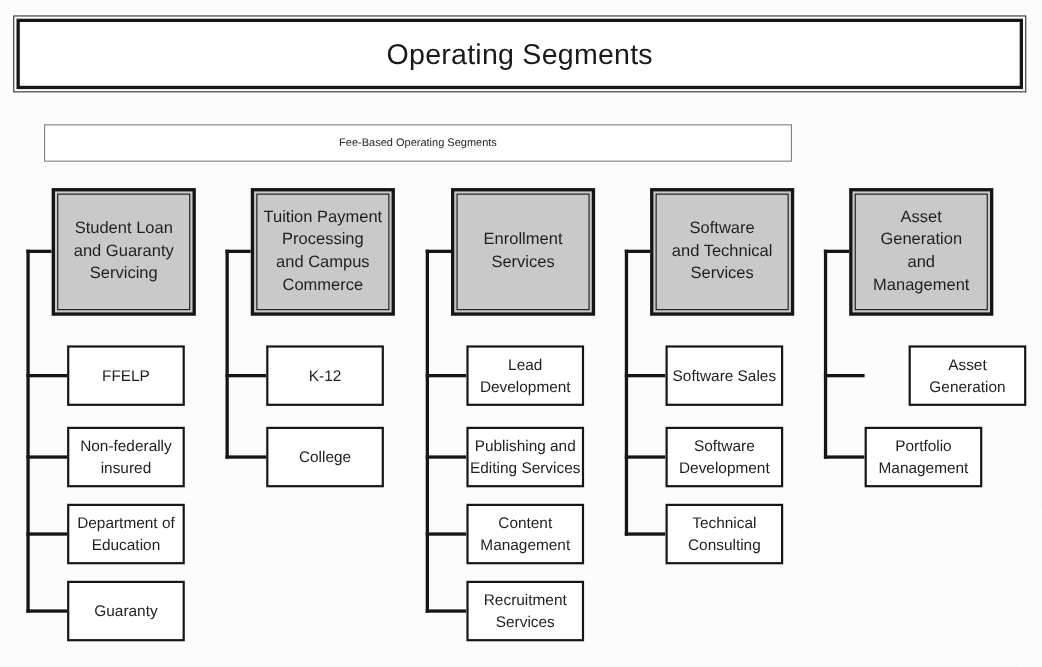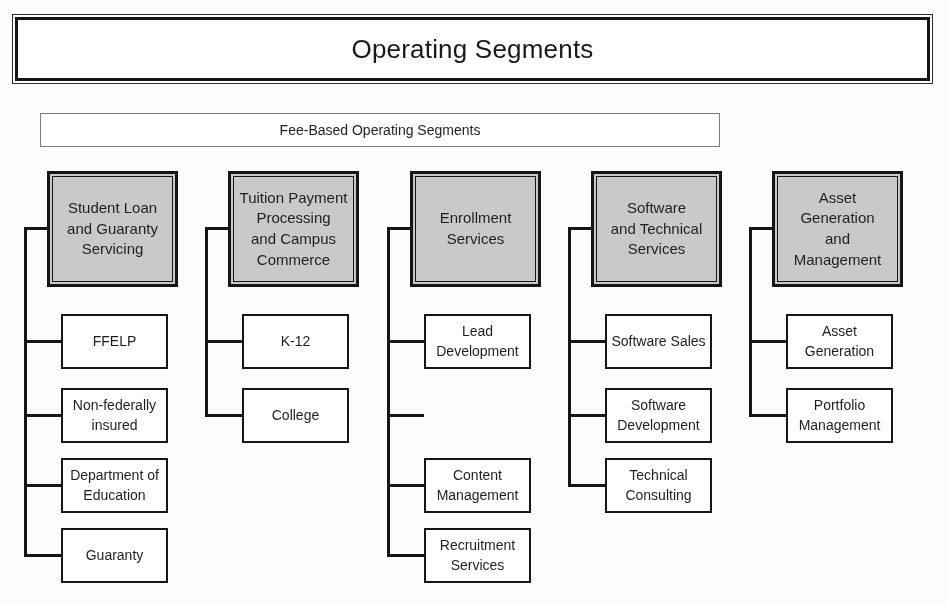--- a/index.html
+++ b/index.html
@@ -20,21 +20,21 @@
     border:1px solid #2e2e2e;padding:2px;background:#fff;box-sizing:border-box;
   }
   .title-inner{
     width:100%;height:100%;border:3px solid var(--line);box-sizing:border-box;background:#fff;
     display:flex;align-items:center;justify-content:center;
     font-size:26px;letter-spacing:0.2px;color:#1a1a1a;
   }
   .banner{
     position:absolute;left:40px;top:113px;width:680px;height:34px;
     border:1px solid var(--banner-border);background:#fff;box-sizing:border-box;
-    display:flex;align-items:center;justify-content:center;font-size:14px;
+    display:flex;align-items:center;justify-content:center;font-size:10px;
   }
   
   .hdr{
     position:absolute;top:171px;width:131px;height:116px;
     border:3px solid var(--line);background:var(--hdr-fill);padding:2px;box-sizing:border-box;
   }
   .hdr-inner{
     width:100%;height:100%;border:1px solid var(--line);box-sizing:border-box;
     background:var(--hdr-fill);display:flex;align-items:center;justify-content:center;
     text-align:center;font-size:15px;line-height:1.38;white-space:pre-line;padding:0 2px;
@@ -95,20 +95,22 @@
   <div class="hline" style="left:387px;top:340px;width:37px"></div>
   <div class="hline" style="left:387px;top:414px;width:37px"></div>
   <div class="hline" style="left:387px;top:484px;width:37px"></div>
   <div class="hline" style="left:387px;top:554px;width:37px"></div>
   <div class="hdr" style="left:410px">
     <div class="hdr-inner">Enrollment
 Services</div>
   </div>
   <div class="node" style="left:424px;top:314px">Lead
 Development</div>
+  <div class="node" style="left:424px;top:388px">Publishing and
+Editing Services</div>
   <div class="node" style="left:424px;top:458px">Content
 Management</div>
   <div class="node" style="left:424px;top:528px">Recruitment
 Services</div>
 
   <div class="vline" style="left:568px;top:227px;height:260px"></div>
   <div class="hline" style="left:568px;top:227px;width:23px"></div>
   <div class="hline" style="left:568px;top:340px;width:37px"></div>
   <div class="hline" style="left:568px;top:414px;width:37px"></div>
   <div class="hline" style="left:568px;top:484px;width:37px"></div>
@@ -124,18 +126,18 @@
 Consulting</div>
 
   <div class="vline" style="left:749px;top:227px;height:190px"></div>
   <div class="hline" style="left:749px;top:227px;width:23px"></div>
   <div class="hline" style="left:749px;top:340px;width:37px"></div>
   <div class="hline" style="left:749px;top:414px;width:37px"></div>
   <div class="hdr" style="left:772px">
     <div class="hdr-inner">Asset Generation
 and Management</div>
   </div>
-  <div class="node" style="left:786px;top:314px">Asset
+  <div class="node" style="left:826px;top:314px">Asset
 Generation</div>
   <div class="node" style="left:786px;top:388px">Portfolio
 Management</div>
 
 </div>
 
 </body></html>

